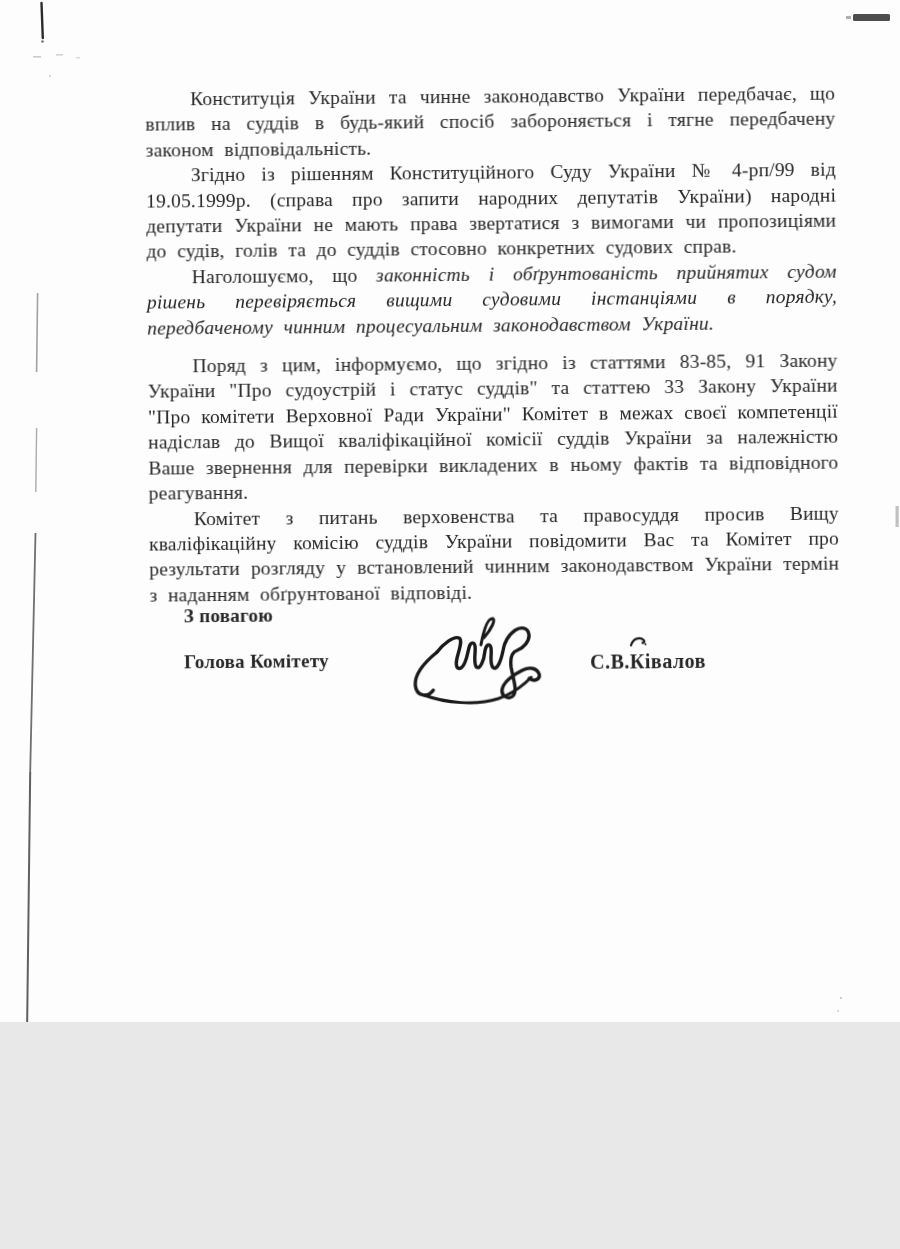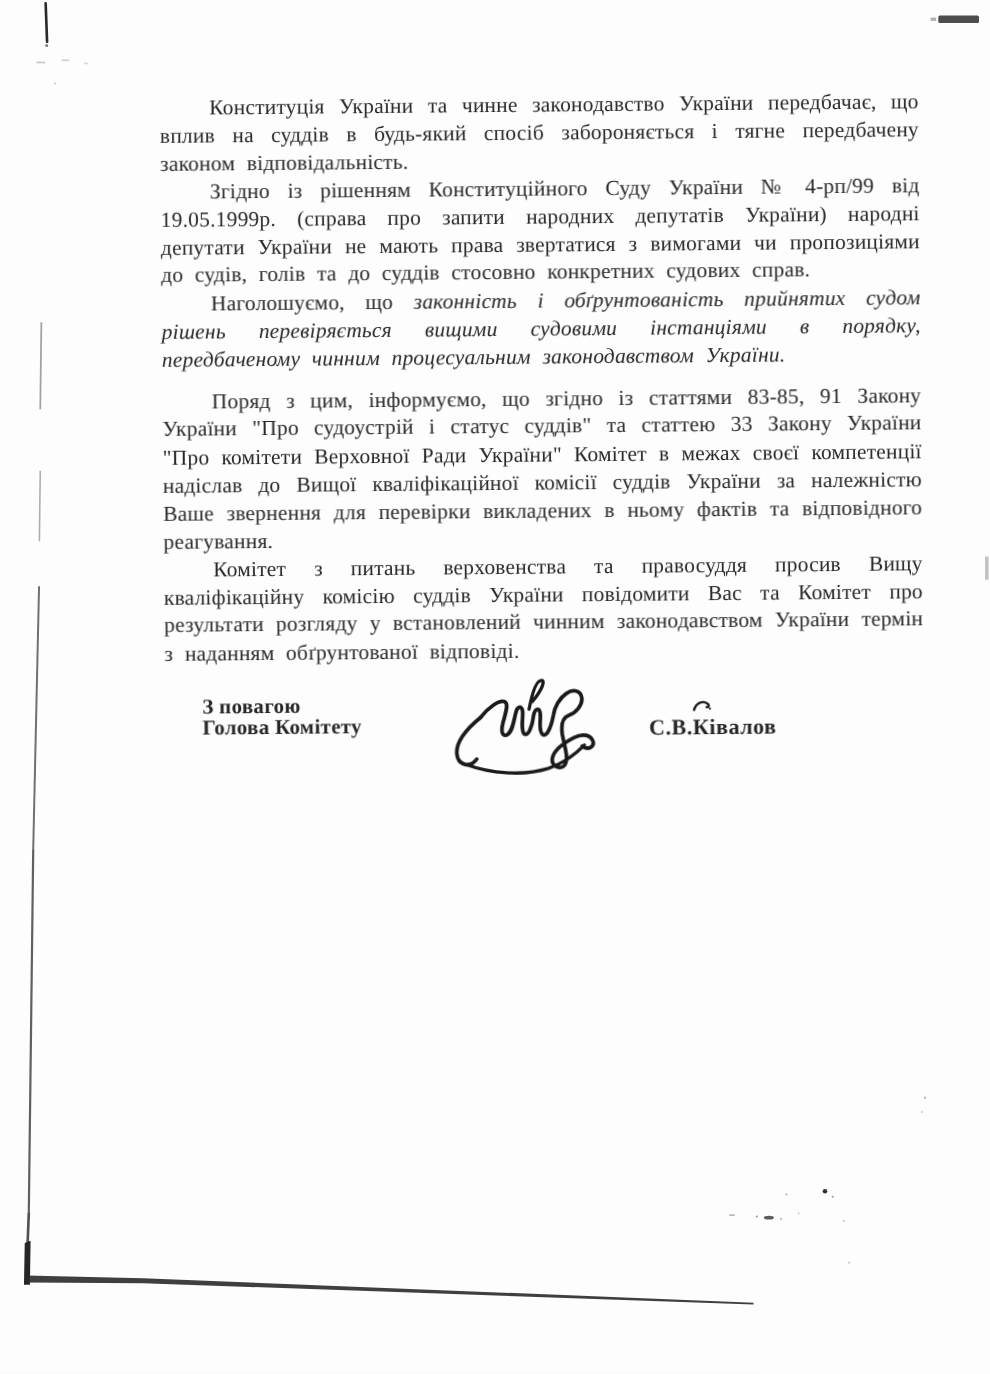--- a/index.html
+++ b/index.html
@@ -3,21 +3,21 @@
 <meta charset="utf-8">
 <style>
   html, body {
     margin: 0;
     padding: 0;
     background: #e8e8e8;
   }
   .page {
     position: relative;
     width: 900px;
-    height: 1249px;
+    height: 1022px;
     background: #fdfdfd;
     overflow: hidden;
     font-family: "Liberation Serif", "DejaVu Serif", serif;
   }
   .content {
     position: absolute;
     inset: 0;
     transform: rotate(-0.5deg);
     transform-origin: 450px 420px;
     filter: blur(0.28px);
@@ -40,21 +40,21 @@
   }
   .text-block p.gap-before {
     margin-top: 13px;
   }
   .em-italic {
     font-style: italic;
   }
   .closing-salutation {
     position: absolute;
     left: 182px;
-    top: 630px;
+    top: 603px;
     font-size: 19px;
     font-weight: 700;
     letter-spacing: 0.3px;
   }
   .signer-title {
     position: absolute;
     left: 182px;
     top: 649px;
     font-size: 19px;
     font-weight: 700;

